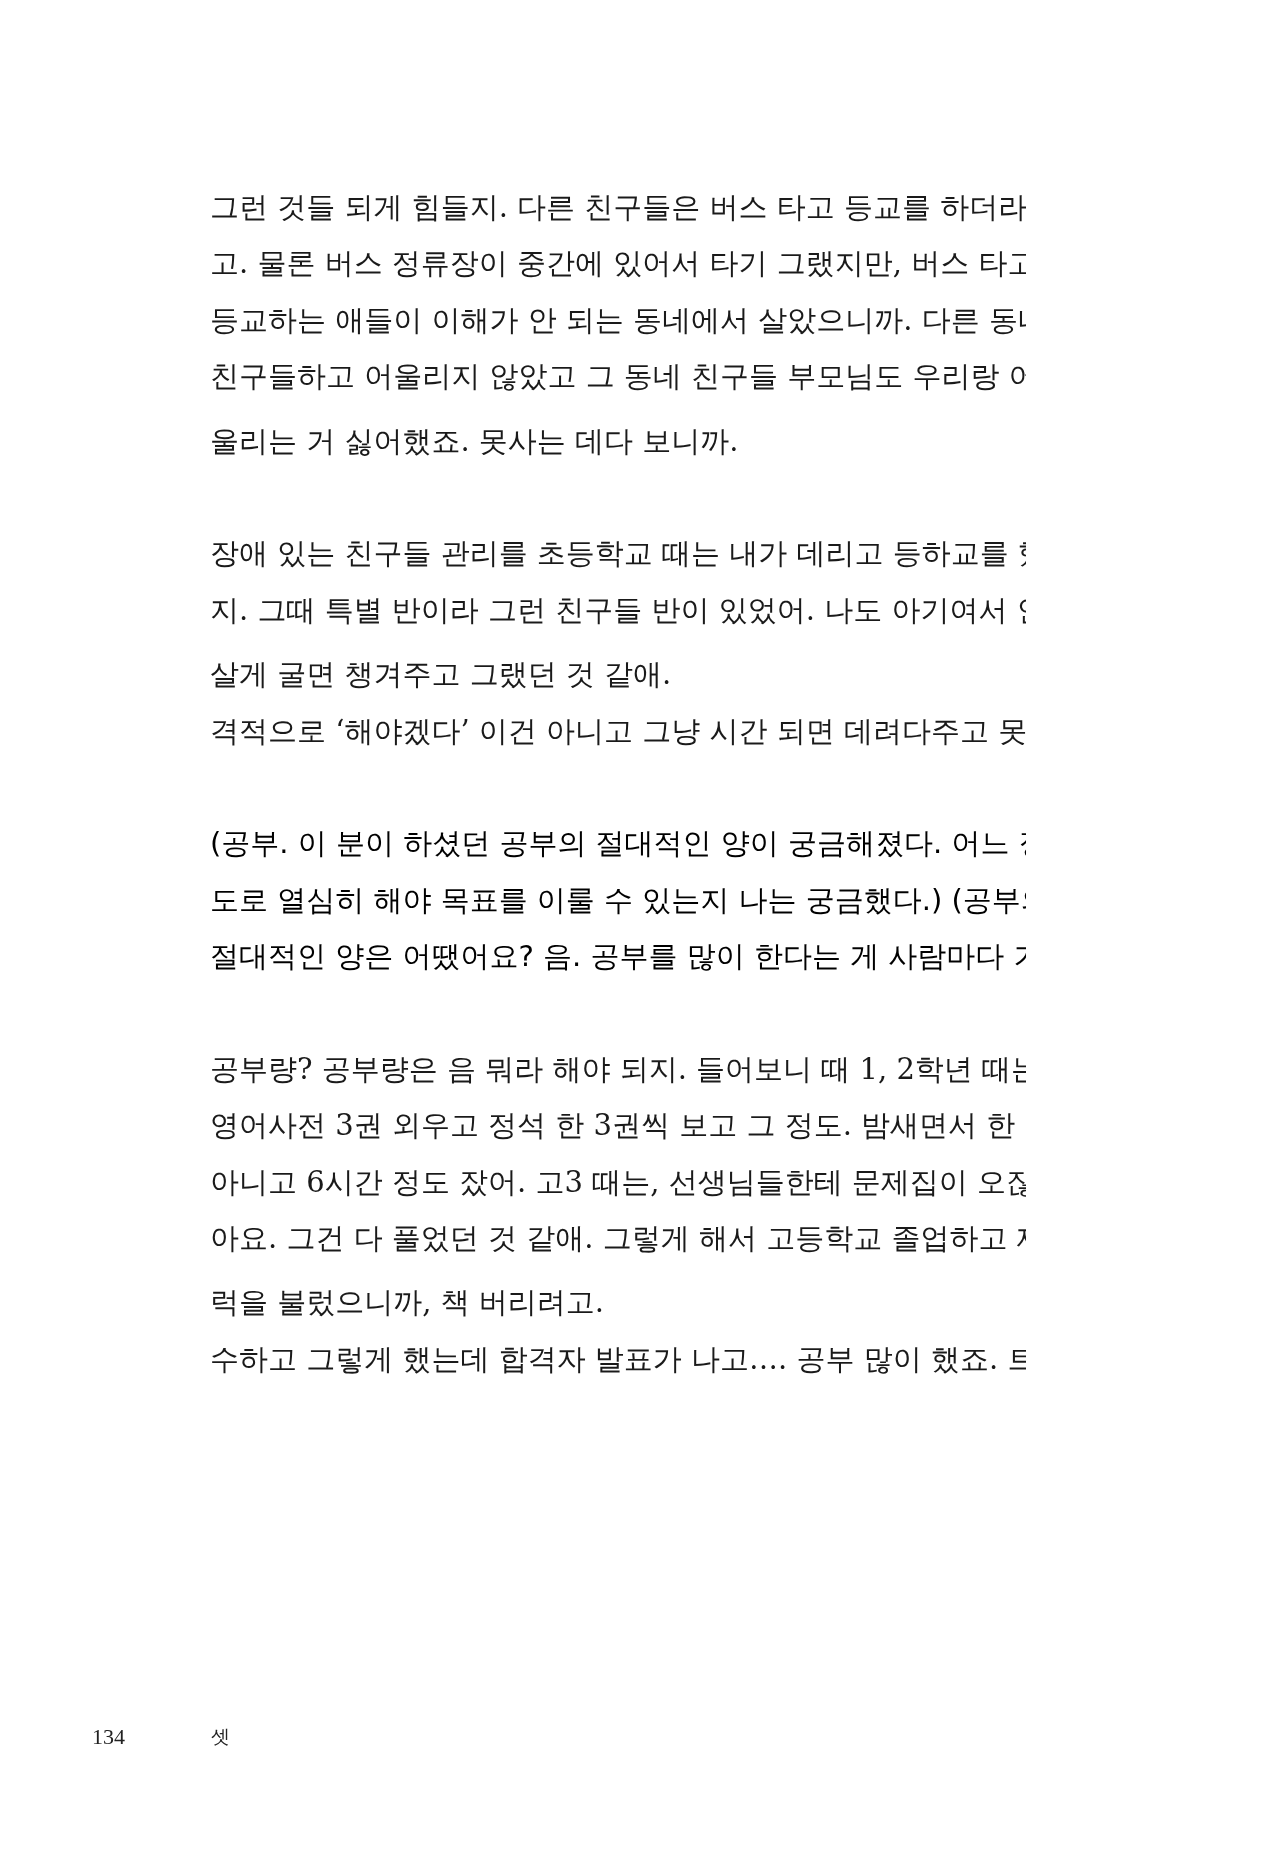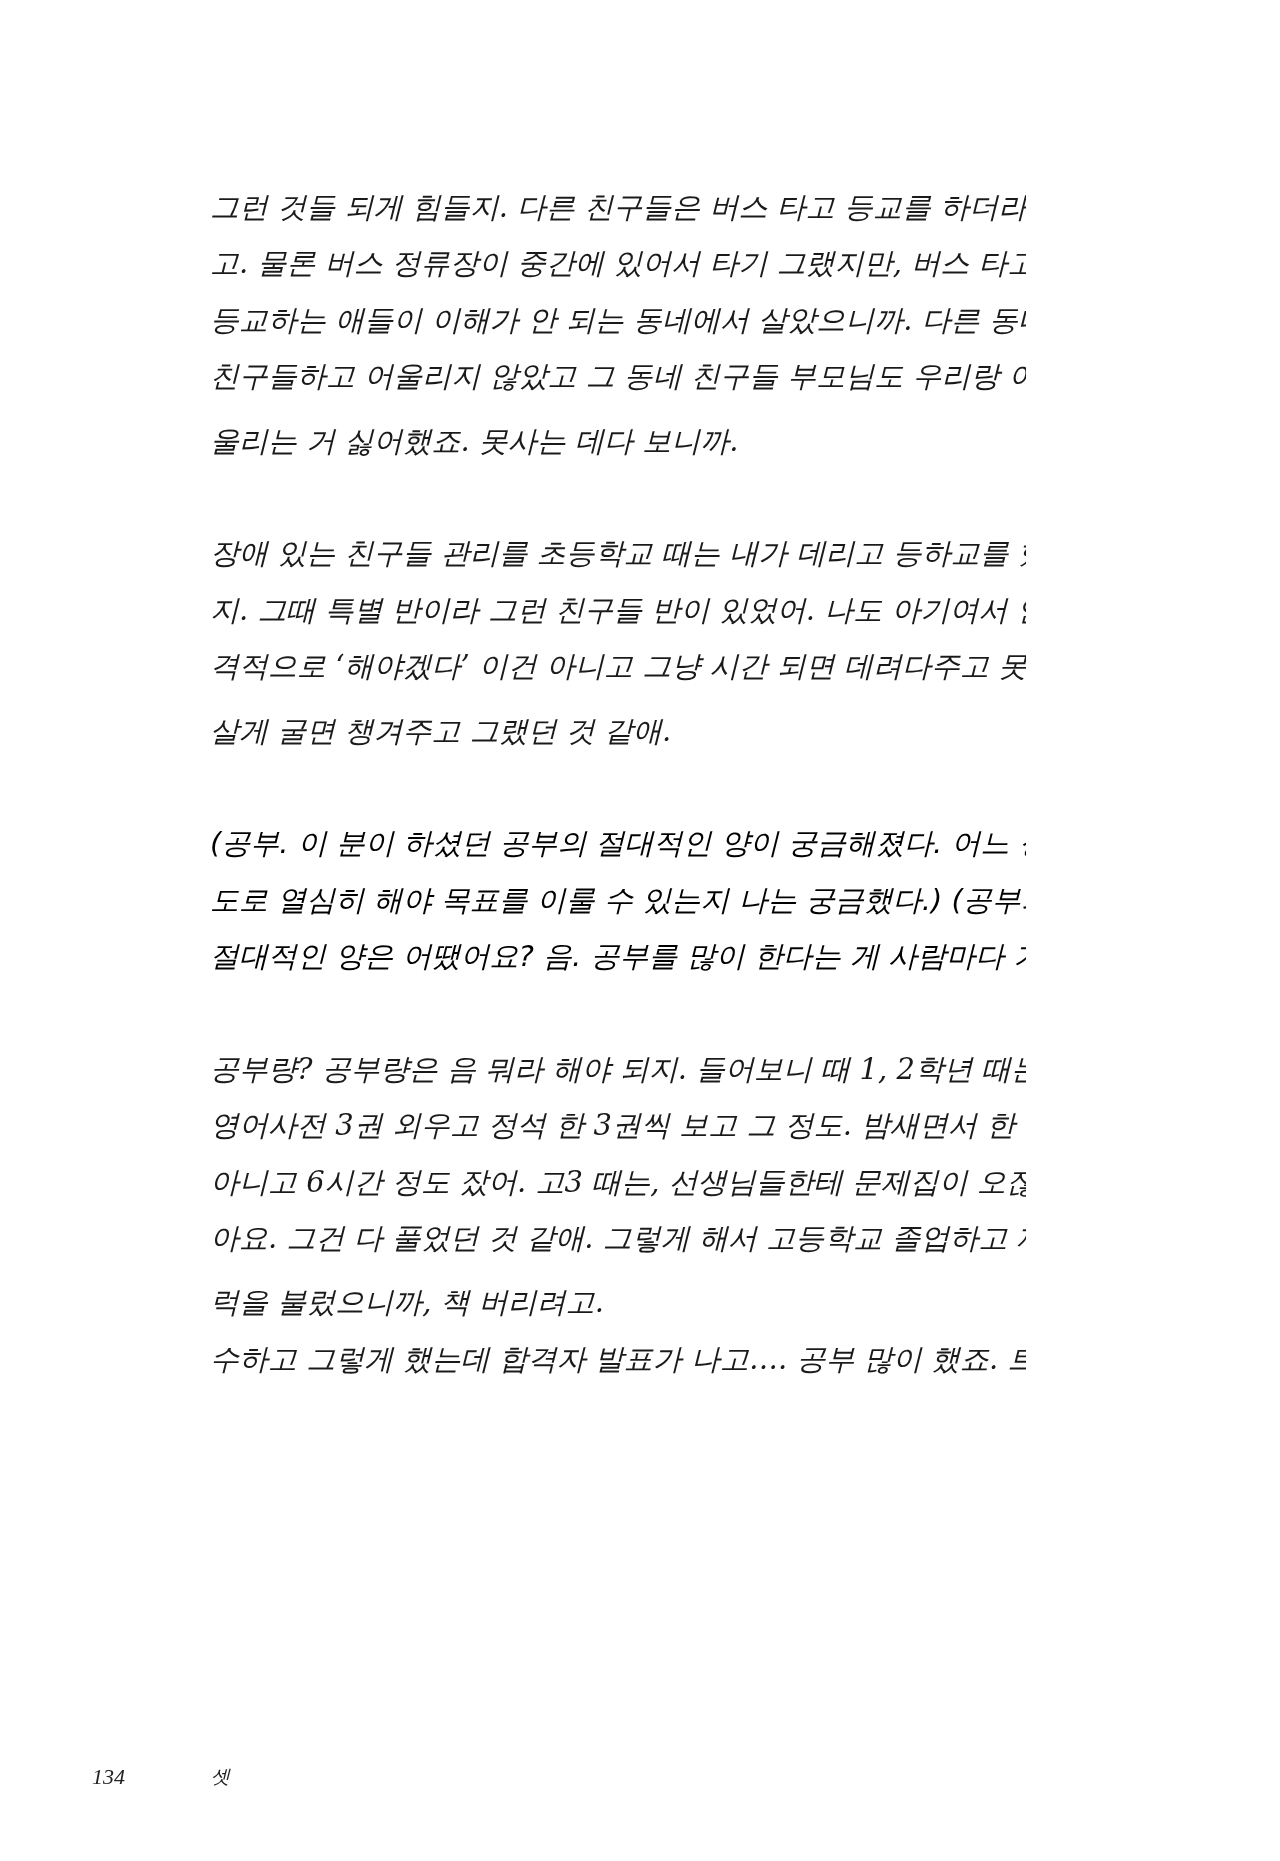--- a/index.html
+++ b/index.html
@@ -14,21 +14,20 @@
       overflow: hidden;
       color: #111111;
     }
     .page {
       position: absolute;
       left: 0;
       top: 0;
       width: 1280px;
       height: 1349px;
       background: #ffffff;
-      font-style: italic;
     }
     .text-block {
       position: absolute;
       left: 210px;
       top: 184px;
       width: 816px;
     }
     .paragraph {
       margin: 0 0 56.4px 0;
     }
@@ -51,21 +50,21 @@
       font-weight: 300;
       color: #1a1a1a;
     }
     .paragraph.note .line {
       font-family: "DejaVu Sans", "Liberation Sans", sans-serif;
       font-weight: 500;
       color: #000000;
     }
     .footer {
       position: absolute;
-      top: 1764px;
+      top: 1724px;
       left: 0;
       width: 1280px;
       height: 40px;
       text-align: right;
     }
     .page-number {
       position: absolute;
       left: 92px;
       top: 0;
       font-family: "Liberation Serif", "DejaVu Serif", serif;
@@ -91,22 +90,22 @@
       <span class="line">그런 것들 되게 힘들지. 다른 친구들은 버스 타고 등교를 하더라</span>
       <span class="line">고. 물론 버스 정류장이 중간에 있어서 타기 그랬지만, 버스 타고</span>
       <span class="line">등교하는 애들이 이해가 안 되는 동네에서 살았으니까. 다른 동네</span>
       <span class="line">친구들하고 어울리지 않았고 그 동네 친구들 부모님도 우리랑 어</span>
       <span class="line last">울리는 거 싫어했죠. 못사는 데다 보니까.</span>
     </p>
 
     <p class="paragraph body">
       <span class="line">장애 있는 친구들 관리를 초등학교 때는 내가 데리고 등하교를 했</span>
       <span class="line">지. 그때 특별 반이라 그런 친구들 반이 있었어. 나도 아기여서 인</span>
+      <span class="line last">살게 굴면 챙겨주고 그랬던 것 같애.</span>
       <span class="line">격적으로 ‘해야겠다’ 이건 아니고 그냥 시간 되면 데려다주고 못</span>
-      <span class="line last">살게 굴면 챙겨주고 그랬던 것 같애.</span>
     </p>
 
     <p class="paragraph note">
       <span class="line">(공부. 이 분이 하셨던 공부의 절대적인 양이 궁금해졌다. 어느 정</span>
       <span class="line">도로 열심히 해야 목표를 이룰 수 있는지 나는 궁금했다.) (공부의</span>
       <span class="line">절대적인 양은 어땠어요? 음. 공부를 많이 한다는 게 사람마다 기</span>
     </p>
 
     <p class="paragraph body">
       <span class="line">공부량? 공부량은 음 뭐라 해야 되지. 들어보니 때 1, 2학년 때는</span>

